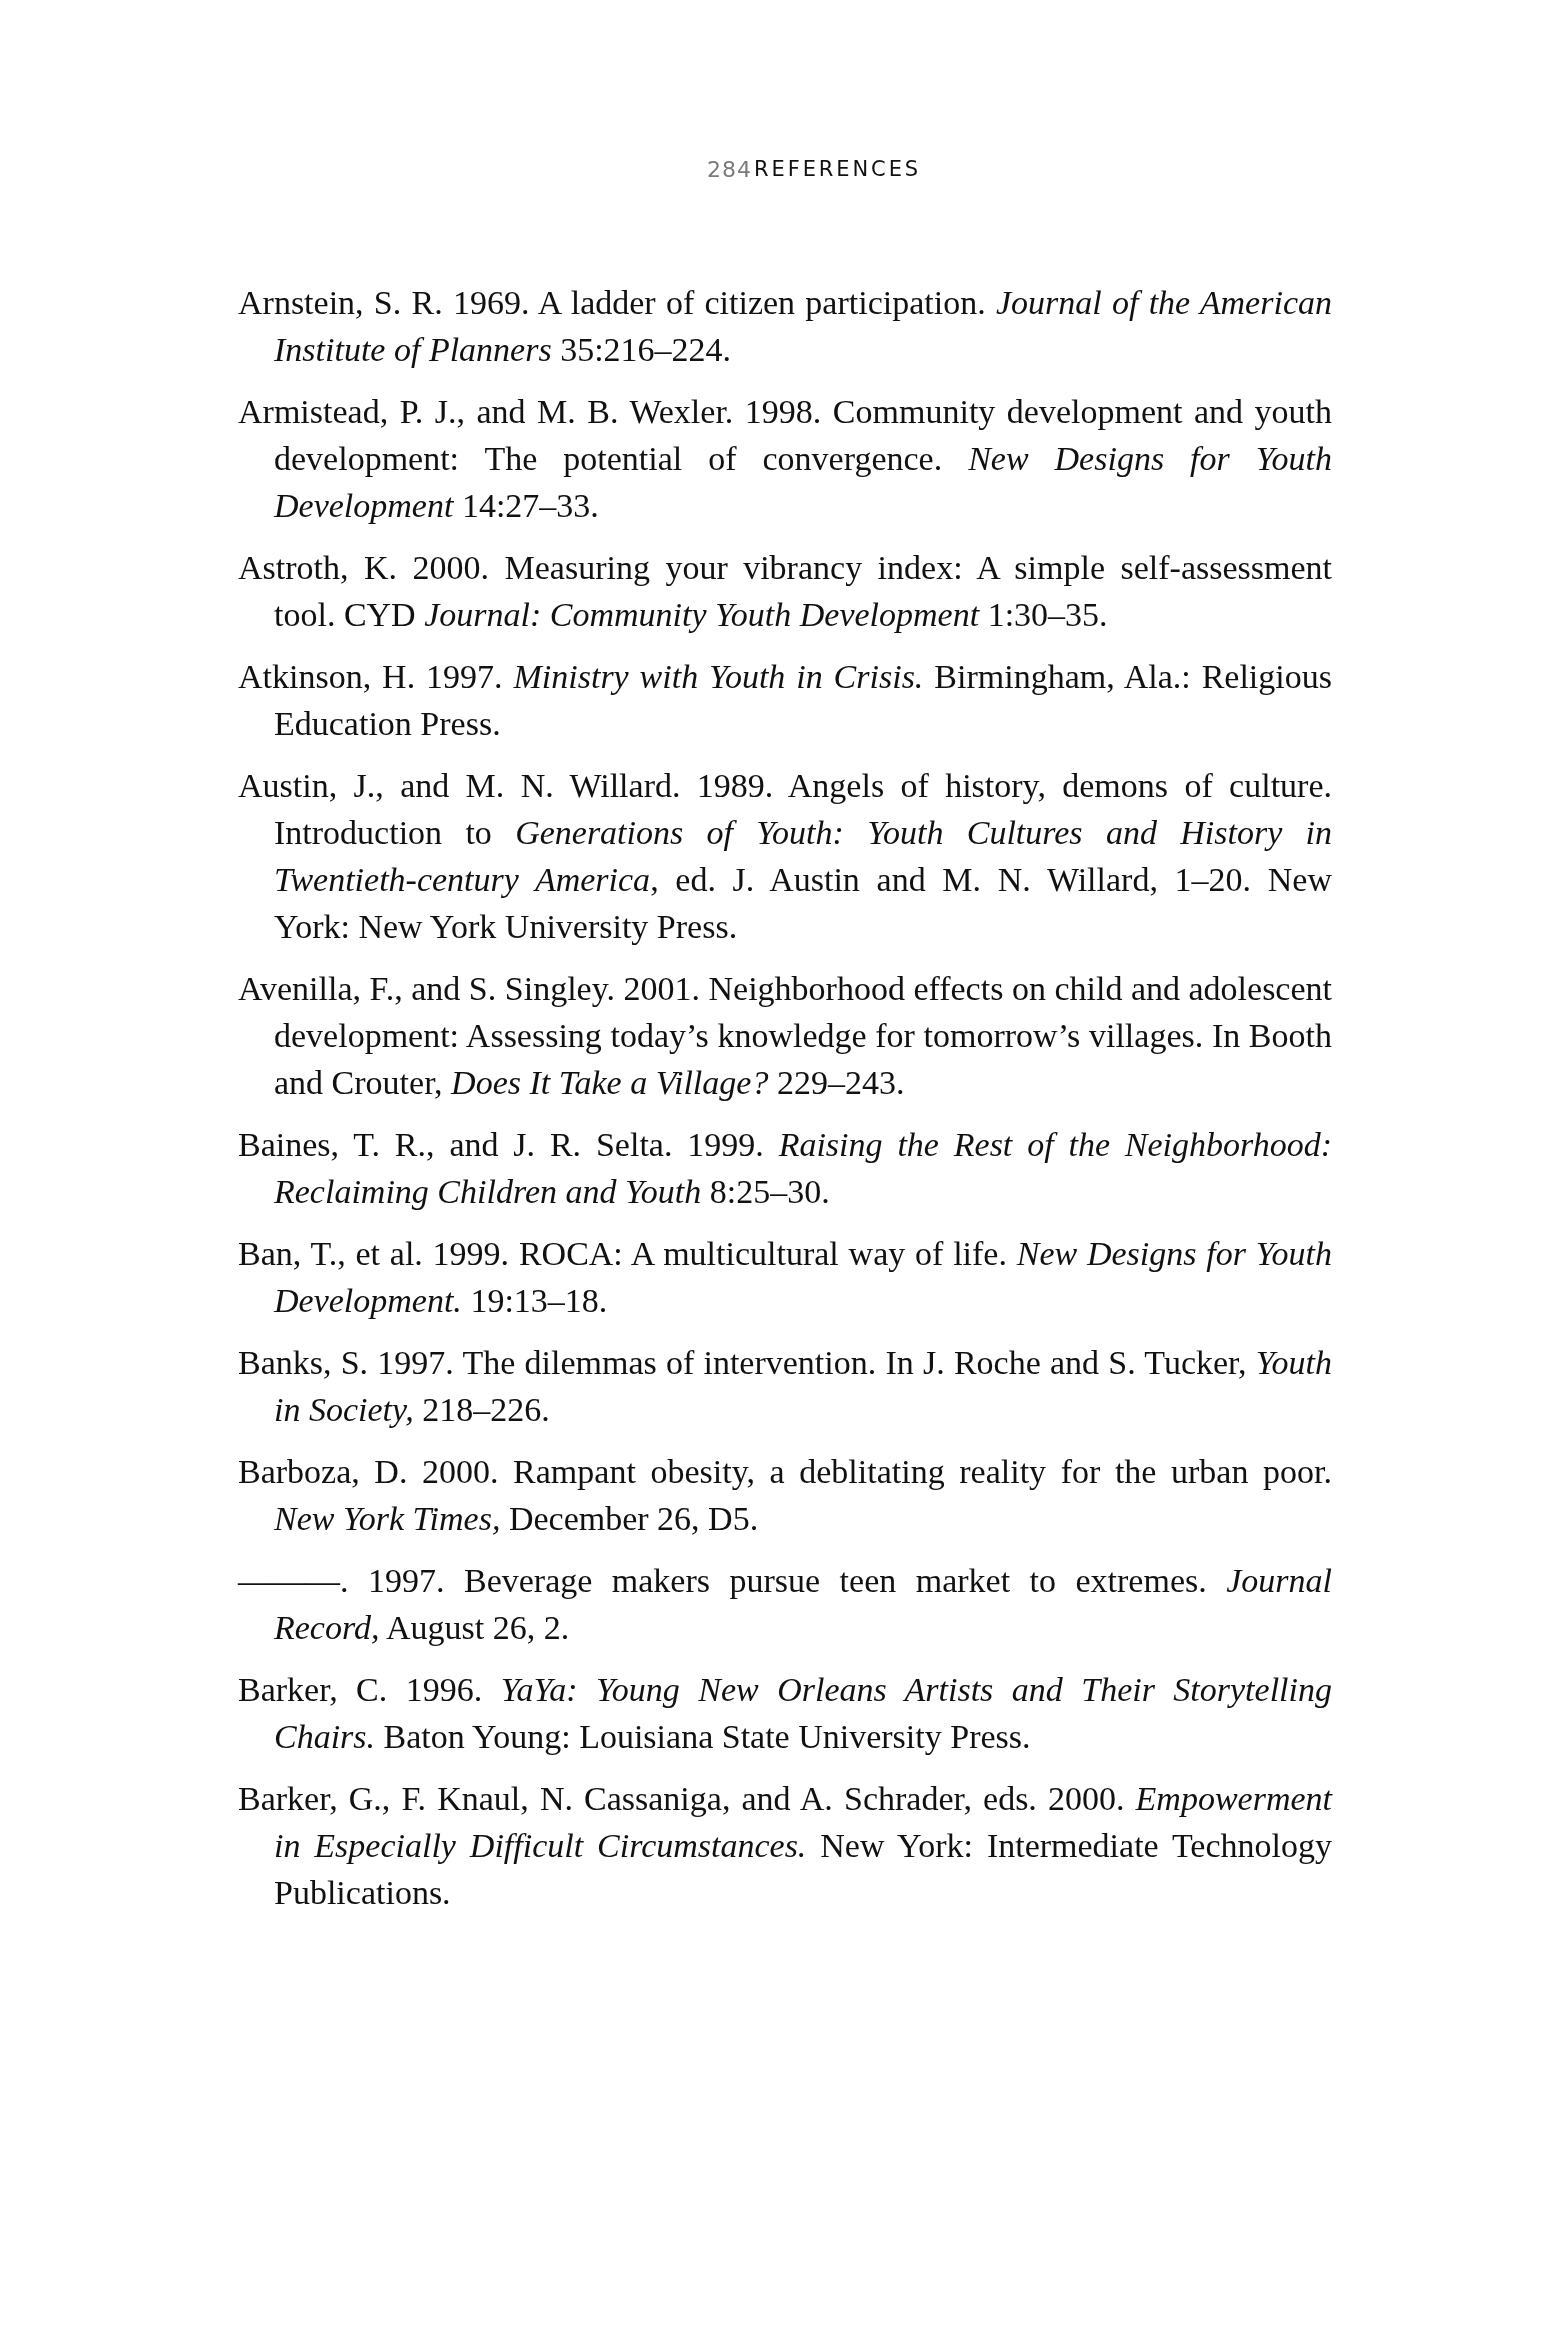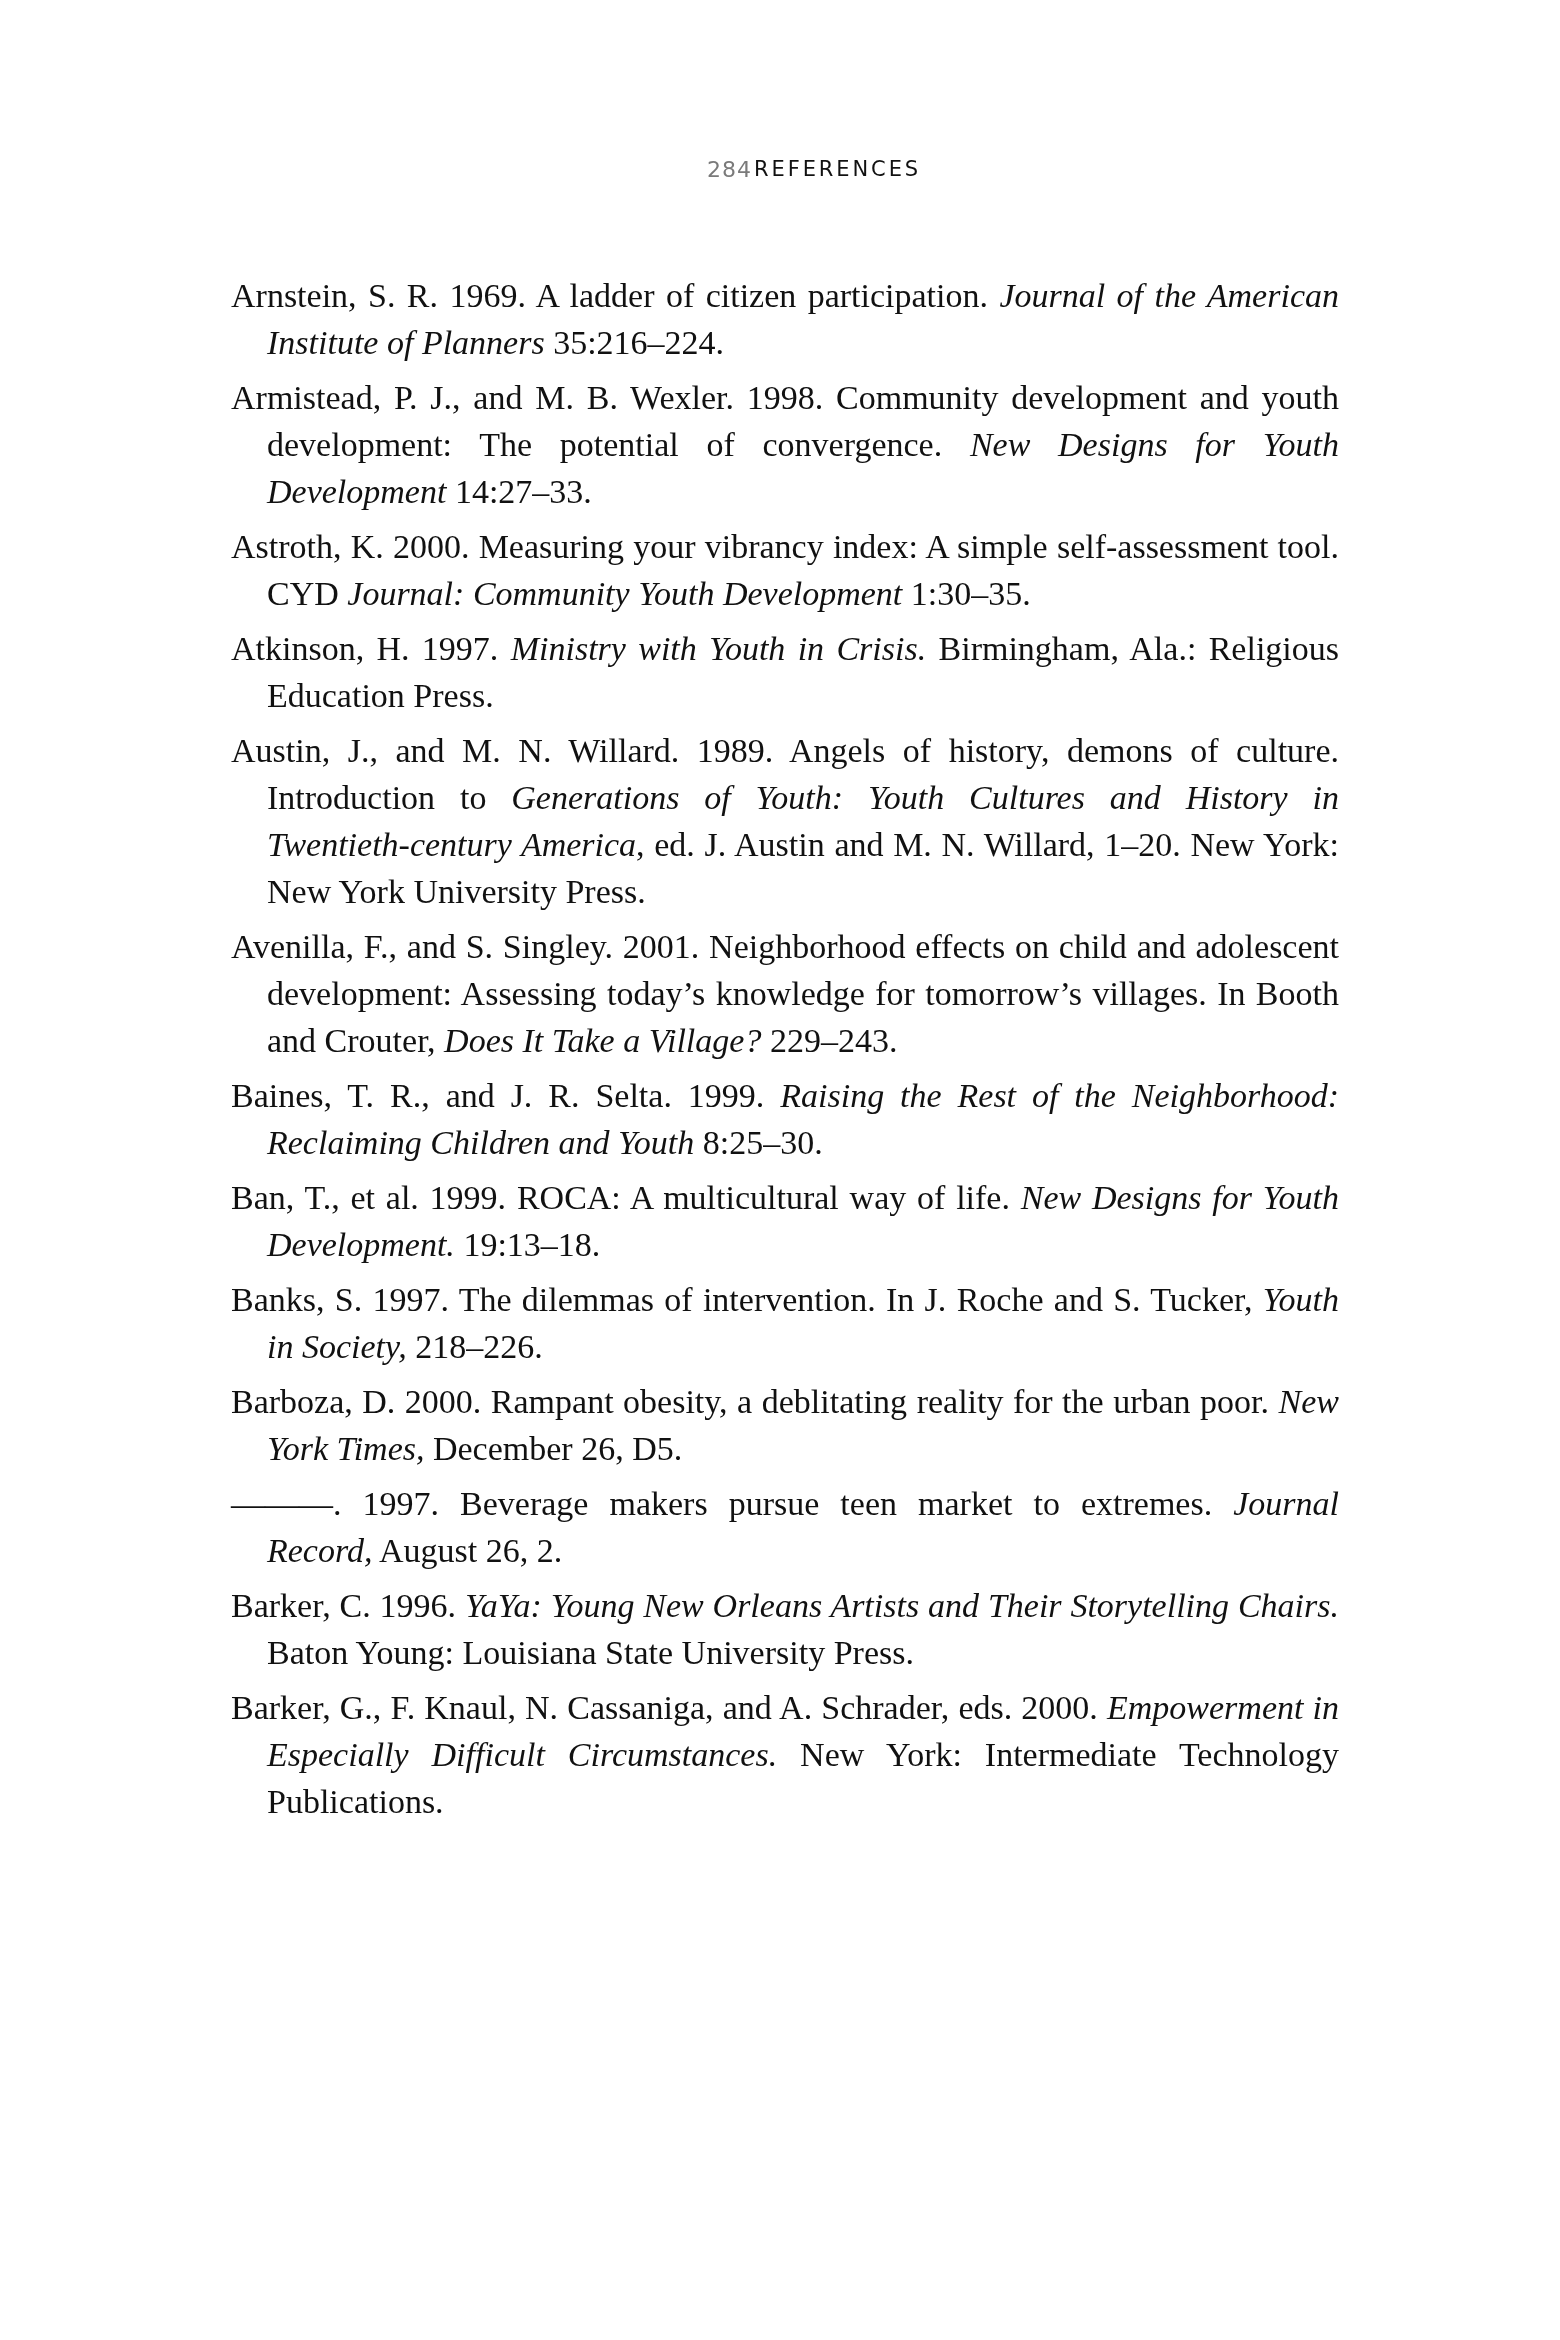--- a/index.html
+++ b/index.html
@@ -43,21 +43,21 @@
     position: absolute;
     top: 264px;
     left: 223px;
     width: 1124px;
     font-family: "Liberation Serif", "DejaVu Serif", serif;
     font-size: 34px;
     line-height: 47px;
     color: #111111;
   }
   .ref {
-    margin: 8px;
+    margin: 15px;
     padding-left: 36px;
     text-indent: -36px;
     text-align: justify;
     hyphens: manual;
   }
   .ref i { font-style: italic; }
 </style>
 </head>
 <body>
 

